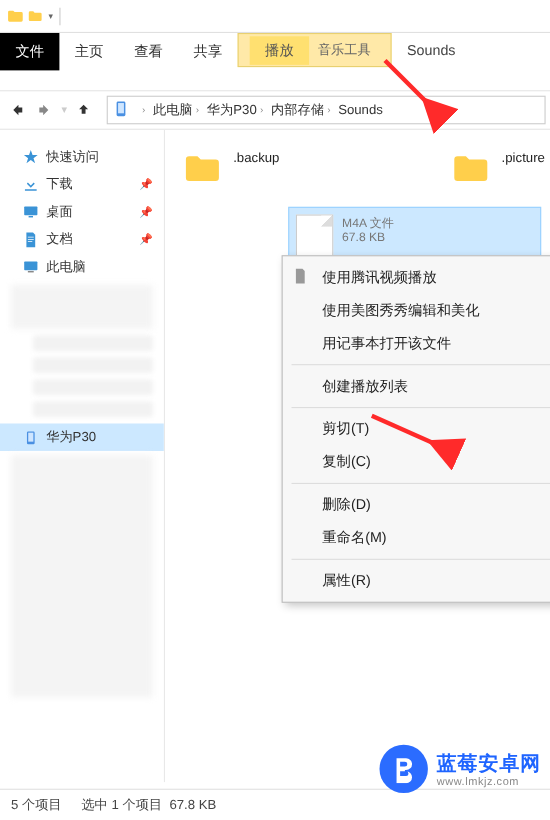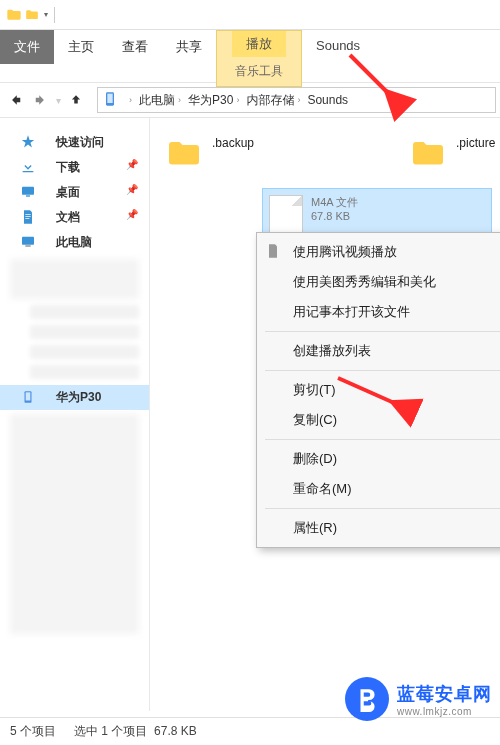--- a/index.html
+++ b/index.html
@@ -8,40 +8,40 @@
 
 .titlebar { height:30px; background:#fff; display:flex; align-items:center; padding:0 6px; gap:2px; border-bottom:1px solid #e0e0e0;}
 .tb-icon { width:16px; height:16px; display:flex; align-items:center; justify-content:center;}
 .tb-folder-icon svg { width:16px; height:16px; }
 .tb-sep { width:1px; height:16px; background:#ccc; margin:0 4px;}
 .tb-drop { font-size:8px; color:#666; margin-left:2px;}
 
 
 .ribbon { height:52px; background:#fff; display:flex; align-items:flex-start; }
 .tab { padding:8px 14px; font-size:13px; color:#333; cursor:pointer; }
-.tab.file { background:#737373; color:#fff; }
-.tab-play-wrap { display:flex; flex-direction:column; align-items:center; background:#ffe9a8; padding:0 10px; border:1px solid #e8d070;}
+.tab.file { background:#000000; color:#fff; }
+.tab-play-wrap { display:flex; flex-direction:row; align-items:center; background:#ffe9a8; padding:0 10px; border:1px solid #e8d070;}
 .tab-play-top { background:#ffe070; padding:4px 14px; font-size:13px; color:#555;}
 .tab-play-bottom { padding:6px 8px; font-size:12px; color:#666;}
 .tab-title { padding:8px 14px; font-size:13px; color:#444;}
 
 
 .navbar { height:36px; border-top:1px solid #e5e5e5; border-bottom:1px solid #e5e5e5; display:flex; align-items:center; padding:0 4px; gap:4px;}
 .nav-btn { width:22px; height:22px; display:flex; align-items:center; justify-content:center; color:#888; cursor:pointer;}
 .nav-btn.enabled { color:#333;}
 .nav-sep { color:#ccc; font-size:10px;}
 .address { flex:1; display:flex; align-items:center; border:1px solid #ccc; height:26px; padding:0 4px; background:#fff; margin-left:6px;}
 .crumb { display:flex; align-items:center; color:#333; font-size:12px; padding:0 2px; cursor:pointer;}
 .crumb .chev { color:#888; font-size:9px; margin:0 3px;}
 .addr-icon { width:18px; height:18px; margin-right:4px;}
 
 
 .main { position:absolute; top:118px; bottom:34px; left:0; right:0; display:flex;}
 .sidebar { width:150px; border-right:1px solid #e8e8e8; padding-top:12px; overflow:hidden;}
-.side-item { display:flex; padding:4px 8px 4px 20px; gap:20px; cursor:pointer; font-size:12px; color:#333; position:relative;font-weight:bold;}
+.side-item { display:flex; align-items:center; padding:4px 8px 4px 20px; gap:6px; cursor:pointer; font-size:12px; color:#333; position:relative;}
 .side-item.selected { background:#cce8ff;}
 .side-item .pin { position:absolute; right:10px; color:#888; font-size:10px;}
 .side-item .ic { width:16px; height:16px; display:flex; align-items:center; justify-content:center;}
 .blur-block { height:14px; margin:6px 10px 6px 30px; background:#f2f2f2; filter:blur(2px); border-radius:2px;}
 .blur-big { height:40px; margin:4px 10px; background:#f4f4f4; filter:blur(3px);}
 
 .content { flex:1; padding:12px 8px; position:relative; overflow:hidden;}
 .file-row { display:flex; gap:20px;justify-content:flex-end;}
 .file-item { display:flex; align-items:flex-start; gap:8px; padding:6px; width:230px;}
 .file-item.selected { background:#cce8ff; border:1px solid #99d1ff;}

